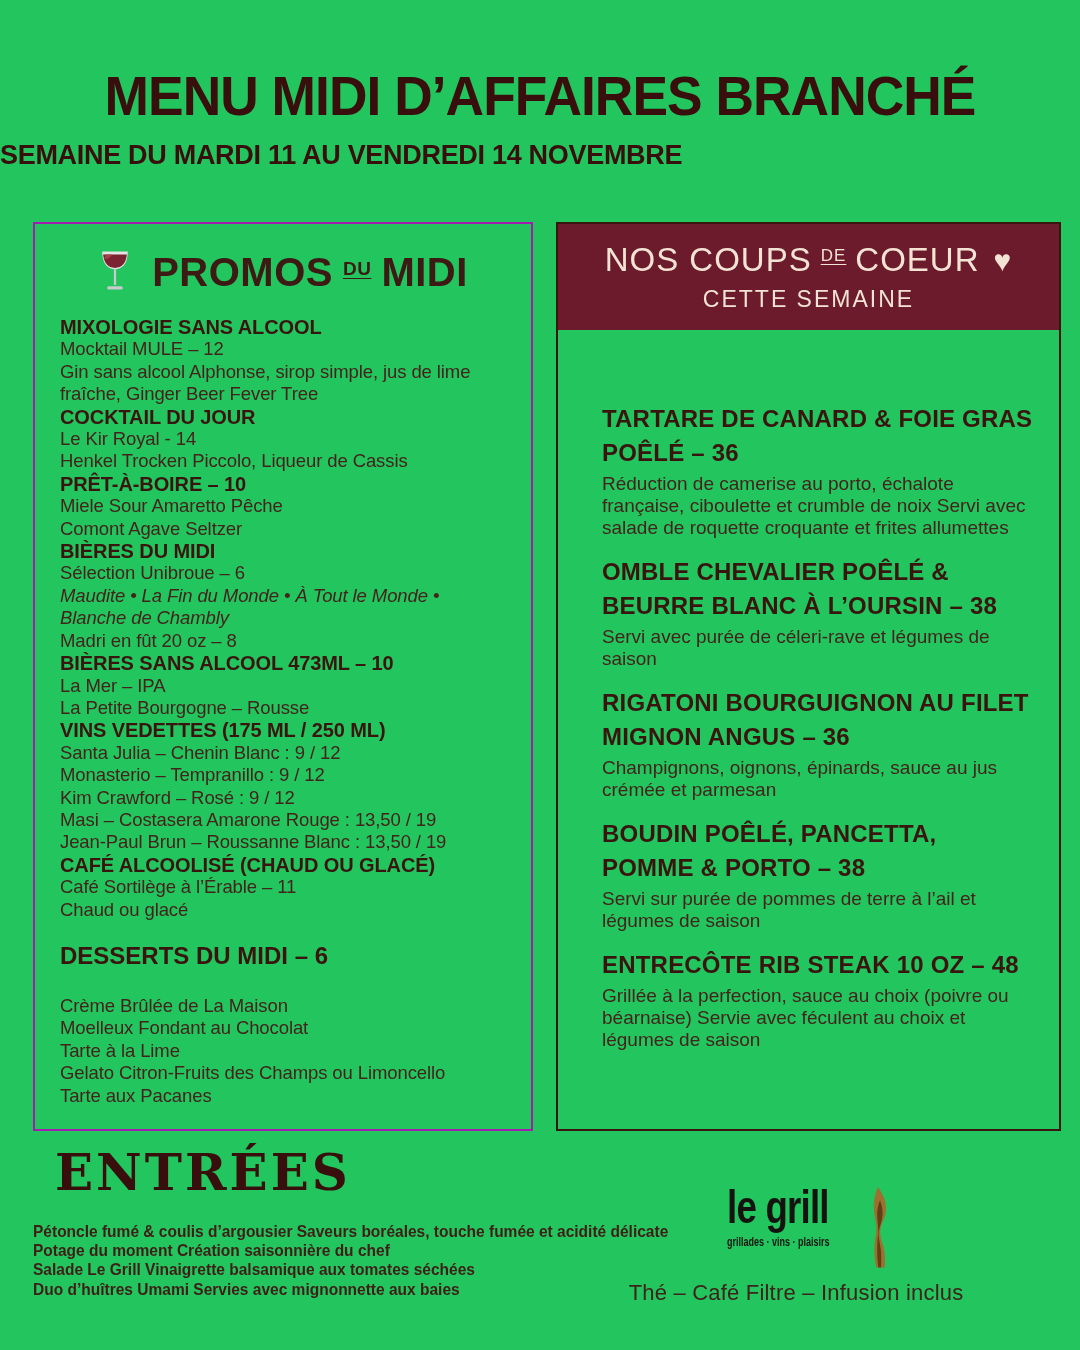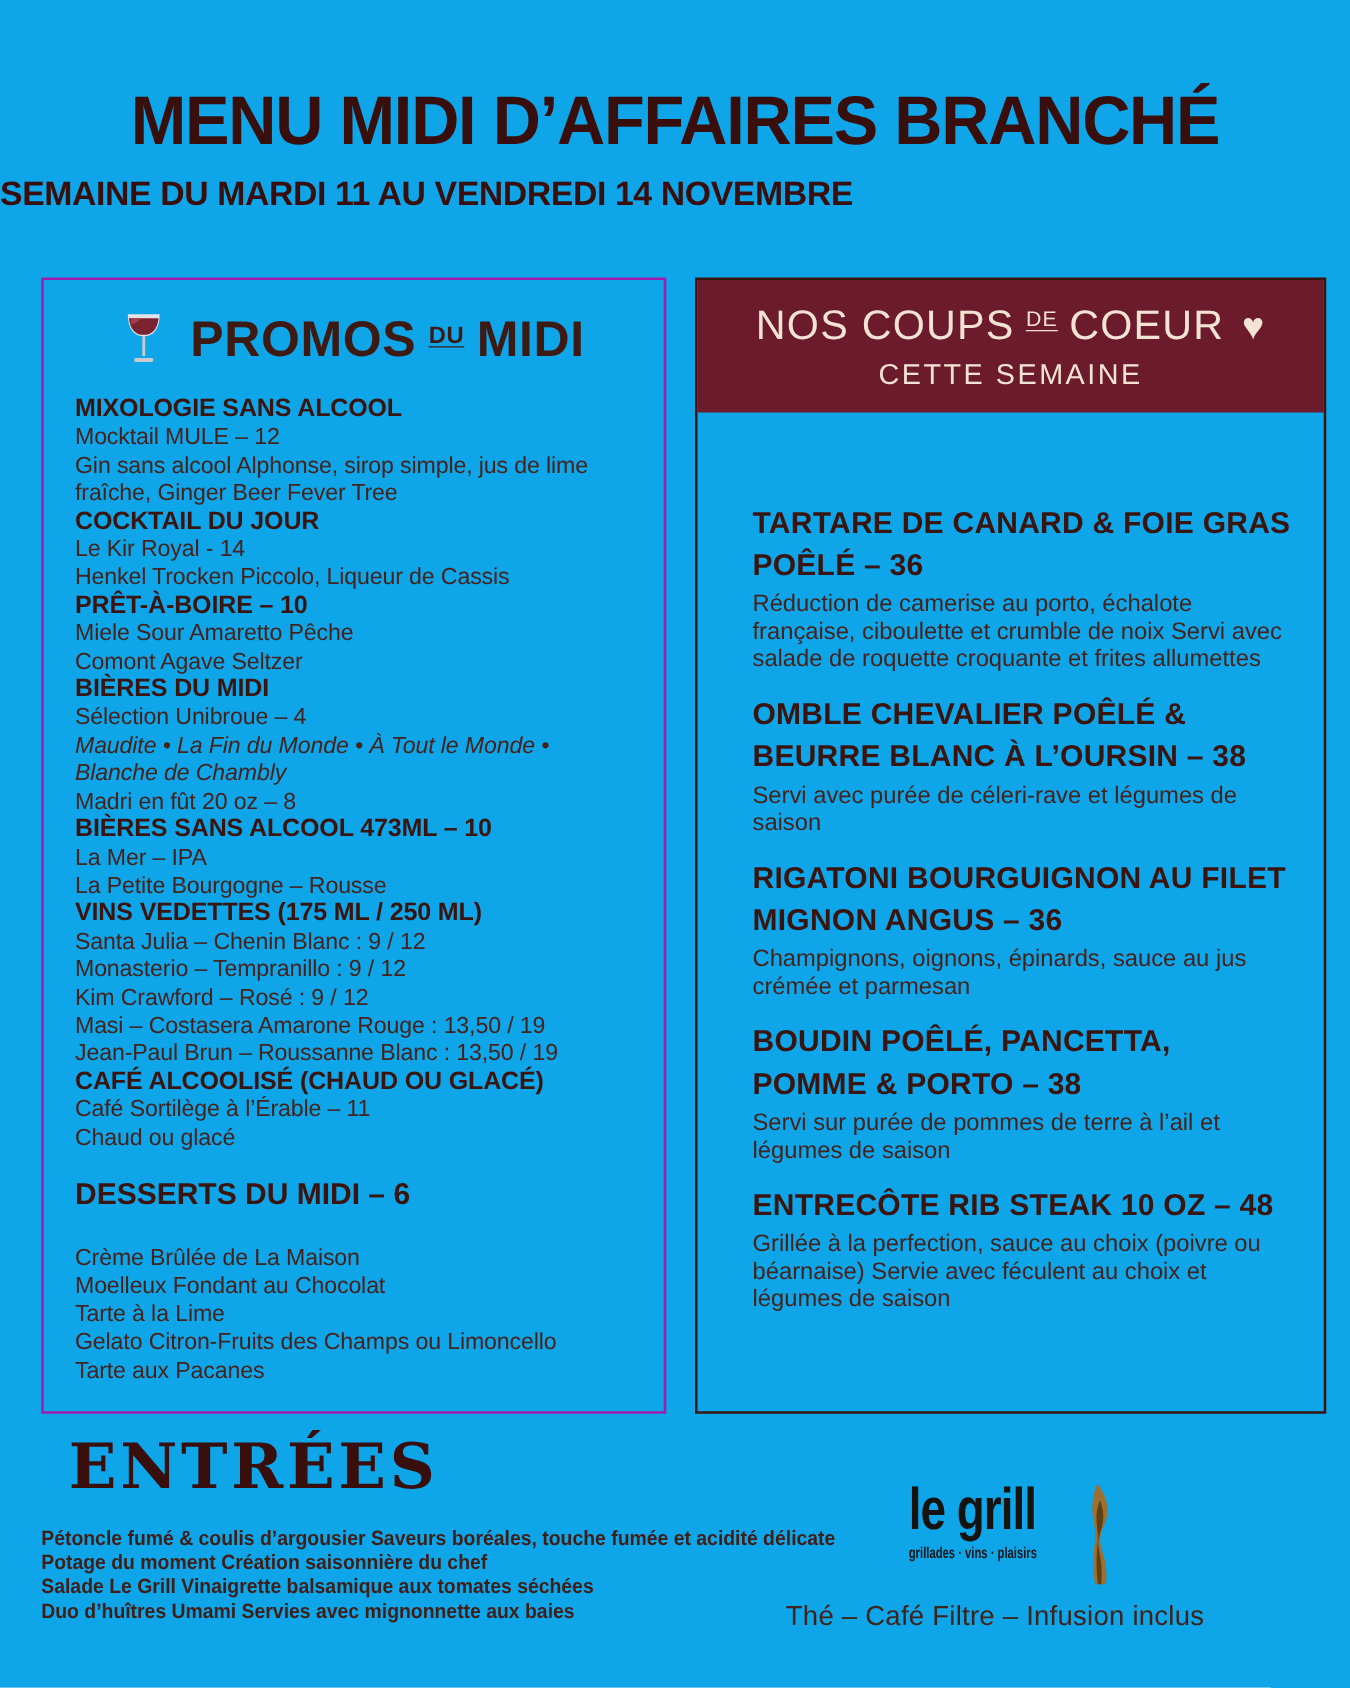--- a/index.html
+++ b/index.html
@@ -1,16 +1,16 @@
 <!DOCTYPE html>
 <html><head>
 <meta charset="utf-8">
 <style>
   html,body{margin:0;padding:0;}
-  .page{position:relative;width:1080px;height:1350px;background:#0ea5e9;overflow:hidden;
+  .page{position:relative;width:1080px;height:1350px;background:#22c55e;overflow:hidden;
         font-family:"Liberation Sans",sans-serif;color:#40201a;}
 
   
   .title{position:absolute;top:64px;left:0;width:100%;text-align:center;
          font-size:55px;font-weight:800;letter-spacing:-1px;color:#380f0c;transform:scaleX(.97);}
   .subtitle{position:absolute;top:140px;left:0;width:100%;
          font-size:27px;font-weight:700;letter-spacing:-.3px;color:#380f0c;}
 
   
   .left-box{position:absolute;left:33px;top:222px;width:500px;height:909px;
@@ -95,21 +95,21 @@
         <div class="pline">Mocktail MULE – 12</div>
         <div class="pline">Gin sans alcool Alphonse, sirop simple, jus de lime</div>
         <div class="pline">fraîche, Ginger Beer Fever Tree</div>
         <div class="pline" data-style="b">COCKTAIL DU JOUR</div>
         <div class="pline">Le Kir Royal - 14</div>
         <div class="pline">Henkel Trocken Piccolo, Liqueur de Cassis</div>
         <div class="pline" data-style="b">PRÊT-À-BOIRE – 10</div>
         <div class="pline">Miele Sour Amaretto Pêche</div>
         <div class="pline">Comont Agave Seltzer</div>
         <div class="pline" data-style="b">BIÈRES DU MIDI</div>
-        <div class="pline">Sélection Unibroue – 4</div>
+        <div class="pline">Sélection Unibroue – 6</div>
         <div class="pline" data-style="i">Maudite • La Fin du Monde • À Tout le Monde •</div>
         <div class="pline" data-style="i">Blanche de Chambly</div>
         <div class="pline">Madri en fût 20 oz – 8</div>
         <div class="pline" data-style="b">BIÈRES SANS ALCOOL 473ML – 10</div>
         <div class="pline">La Mer – IPA</div>
         <div class="pline">La Petite Bourgogne – Rousse</div>
         <div class="pline" data-style="b">VINS VEDETTES (175 ML / 250 ML)</div>
         <div class="pline">Santa Julia – Chenin Blanc : 9 / 12</div>
         <div class="pline">Monasterio – Tempranillo : 9 / 12</div>
         <div class="pline">Kim Crawford – Rosé : 9 / 12</div>

